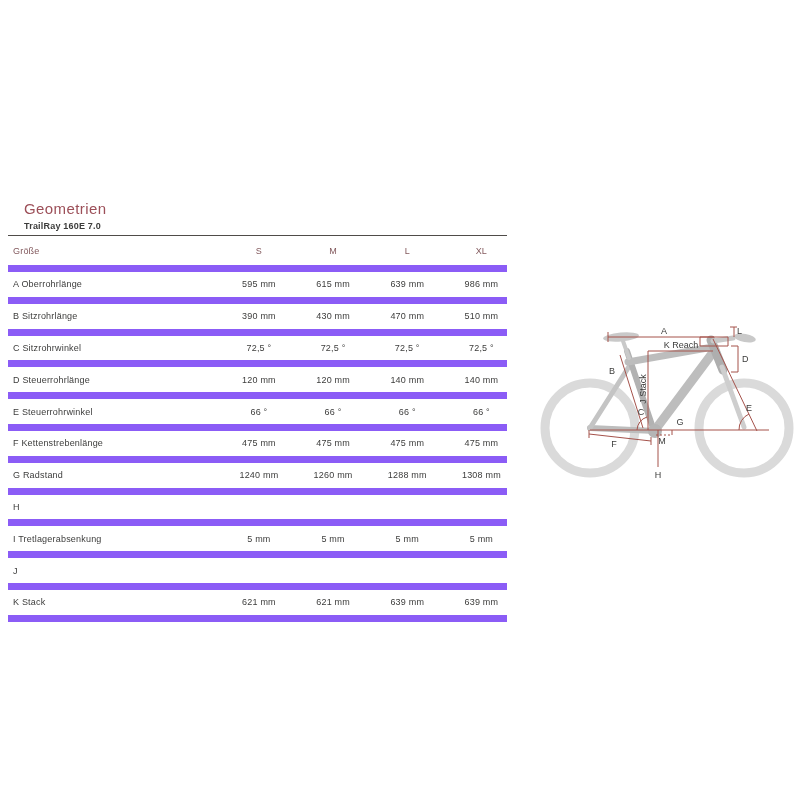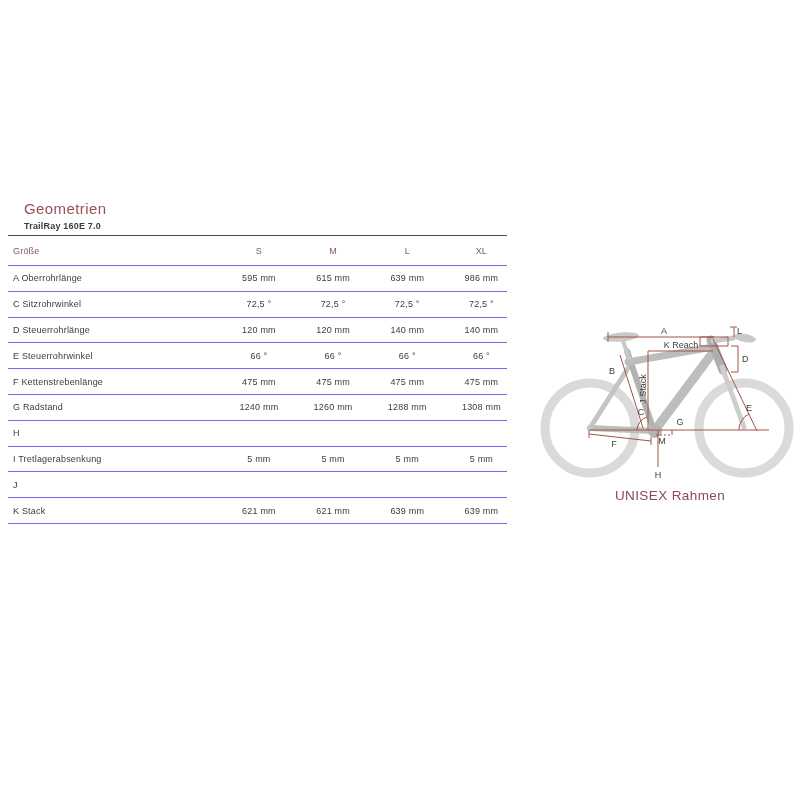--- a/index.html
+++ b/index.html
@@ -11,21 +11,21 @@
   }
   .page { position:absolute; inset:0; background:#fff; }
 
   
   .hdr { position:absolute; left:24px; top:200px; }
   .hdr .title { font-size:15px; letter-spacing:0.4px; color:#9c4f58; font-weight:400; }
   .hdr .subtitle { font-size:9px; font-weight:700; color:#3c3c3b; margin-top:4px; letter-spacing:0.2px; }
 
   
   .gtable { position:absolute; left:8px; top:235px; width:499px; border-top:1px solid #4f4c49; }
-  .trow { display:flex; align-items:center; height:24.8px; border-bottom:1px solid #8b5cf6;gap:23px; }
+  .trow { display:flex; align-items:center; height:24.8px; border-bottom:7px solid #8b5cf6;gap:23px; }
   .trow.thead { height:29px; }
   .cell { font-size:9px; letter-spacing:0.2px; white-space:nowrap; }
   .cell.lbl { width:243px; padding-left:5px; text-align:left; }
   .cell.val { width:63px; text-align:center; }
   .thead .cell { color:#82585c; }
   .body-rows .cell { color:#3c3c3b; }
 
   
   .diagram { position:absolute; left:540px; top:300px; width:260px; height:215px; }
   .diagram text { fill:#3c3c3b; font-family:"Liberation Sans", sans-serif; font-size:9px; }
@@ -52,20 +52,27 @@
       <div class="cell val">L</div>
       <div class="cell val">XL</div>
     </div>
     <div class="body-rows">
         <div class="trow">
           <div class="cell lbl">A Oberrohrlänge</div>
           <div class="cell val">595 mm</div>
           <div class="cell val">615 mm</div>
           <div class="cell val">639 mm</div>
           <div class="cell val">986 mm</div>
+        </div>
+        <div class="trow">
+          <div class="cell lbl">B Sitzrohrlänge</div>
+          <div class="cell val">390 mm</div>
+          <div class="cell val">430 mm</div>
+          <div class="cell val">470 mm</div>
+          <div class="cell val">510 mm</div>
         </div>
         <div class="trow">
           <div class="cell lbl">C Sitzrohrwinkel</div>
           <div class="cell val">72,5 °</div>
           <div class="cell val">72,5 °</div>
           <div class="cell val">72,5 °</div>
           <div class="cell val">72,5 °</div>
         </div>
         <div class="trow">
           <div class="cell lbl">D Steuerrohrlänge</div>
@@ -176,15 +183,14 @@
       <text x="646" y="389" text-anchor="middle" font-size="8" transform="rotate(-90 646 389)">J Stack</text>
       <text x="641" y="415" text-anchor="middle">C</text>
       <text x="746" y="411" text-anchor="start">E</text>
       <text x="680" y="425" text-anchor="middle">G</text>
       <text x="662" y="444" text-anchor="middle">M</text>
       <text x="658" y="478" text-anchor="middle">H</text>
       <text x="614" y="447" text-anchor="middle">F</text>
     </g>
   </svg>
 
-  <div class="caption">UNISEX Rahmen</div>
 
 </div>
 
 </body></html>

